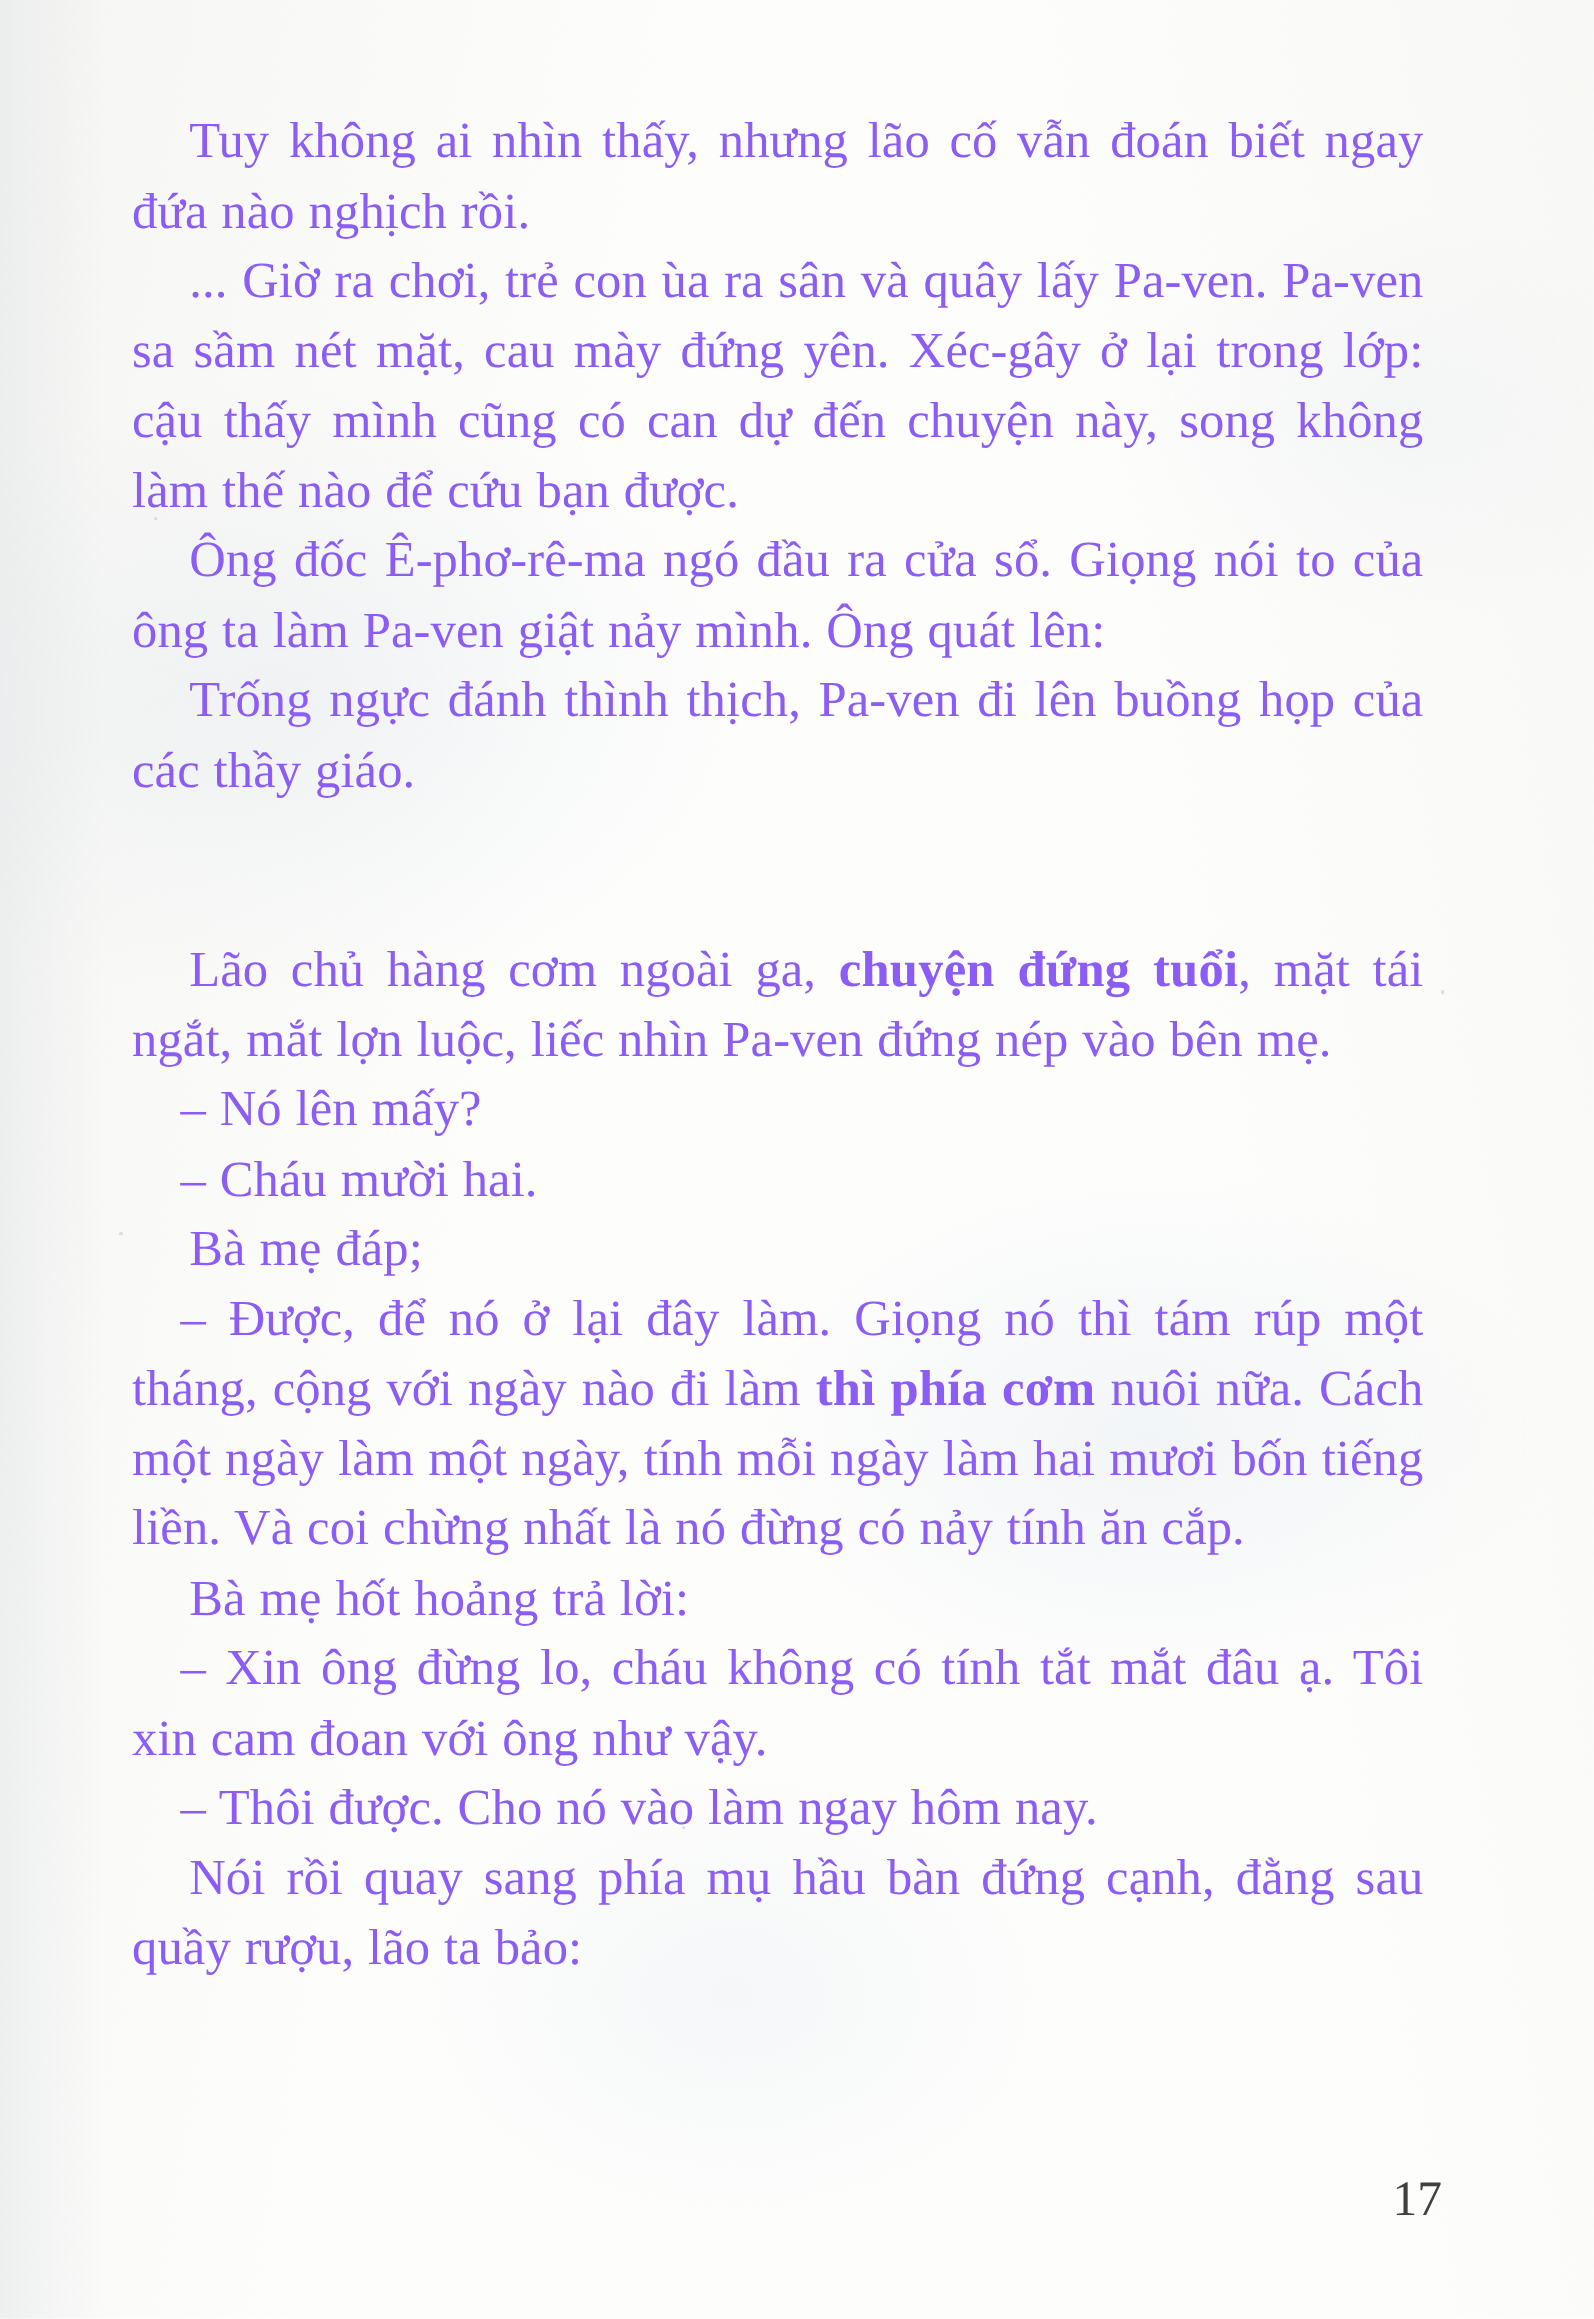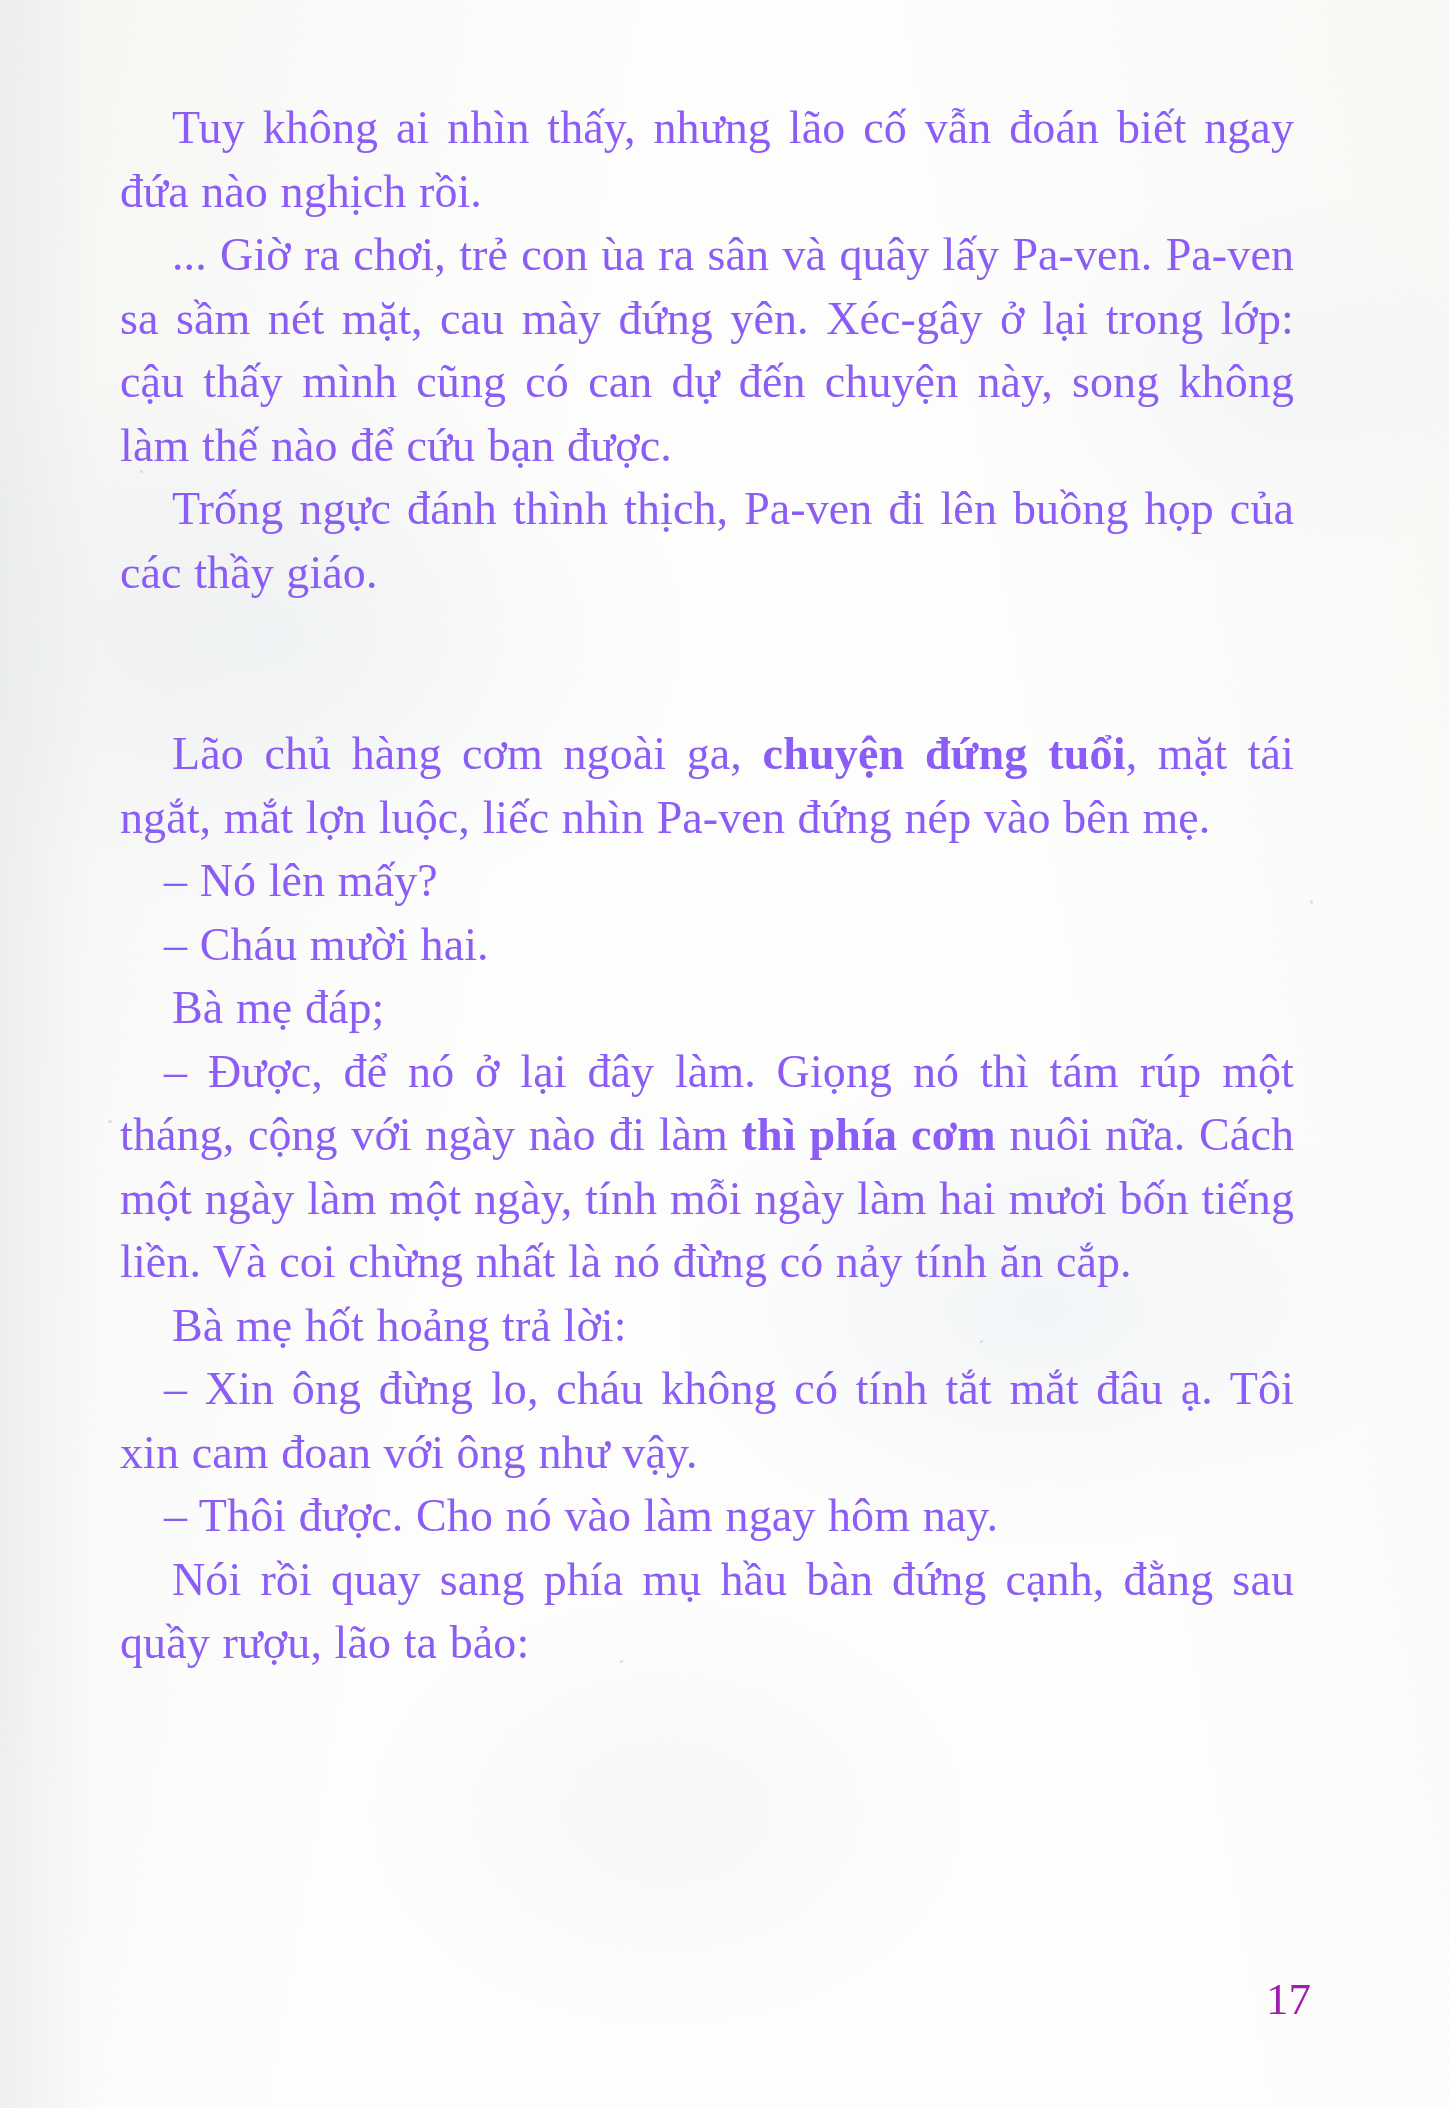--- a/index.html
+++ b/index.html
@@ -59,21 +59,21 @@
   }
   .para.dash { text-indent: 44px; }
   .section-gap { height: 118px; }
   .ink-heavy { font-weight: 600; letter-spacing: 0.2px; }
   #page-number {
     position: absolute;
     right: 138px;
     bottom: 86px;
     font-size: 45px;
     line-height: 1;
-    color: #a21caf;
+    color: #404040;
     font-family: "Liberation Serif", "DejaVu Serif", serif;
   }
   .dust {
     position: absolute;
     background: rgba(150,158,168,0.30);
     border-radius: 50%;
     pointer-events: none;
   }
 </style>
 </head>
@@ -88,20 +88,21 @@
   <div class="dust" style="left:108px; top:1120px; width:4px; height:3px;"></div>
   <div class="dust" style="left:1310px; top:900px; width:3px; height:4px;"></div>
   <div class="dust" style="left:620px; top:1660px; width:3px; height:3px;"></div>
   <div class="dust" style="left:980px; top:1340px; width:3px; height:3px;"></div>
 
   <div id="text-column">
 
     <div class="block">
       <p class="para">Tuy không ai nhìn thấy, nhưng lão cố vẫn đoán biết ngay đứa nào nghịch rồi.</p>
       <p class="para">... Giờ ra chơi, trẻ con ùa ra sân và quây lấy Pa-ven. Pa-ven sa sầm nét mặt, cau mày đứng yên. Xéc-gây ở lại trong lớp: cậu thấy mình cũng có can dự đến chuyện này, song không làm thế nào để cứu bạn được.</p>
+      <p class="para">Ông đốc Ê-phơ-rê-ma ngó đầu ra cửa sổ. Giọng nói to của ông ta làm Pa-ven giật nảy mình. Ông quát lên:</p>
       <p class="para">Trống ngực đánh thình thịch, Pa-ven đi lên buồng họp của các thầy giáo.</p>
     </div>
 
     <div class="section-gap"></div>
 
     <div class="block">
       <p class="para">
         <span>Lão chủ hàng cơm ngoài ga, </span><span class="ink-heavy">chuyện đứng tuổi</span><span>, mặt tái ngắt, mắt lợn luộc, liếc nhìn Pa-ven đứng nép vào bên mẹ.</span>
       </p>
       <p class="para dash">– Nó lên mấy?</p>

